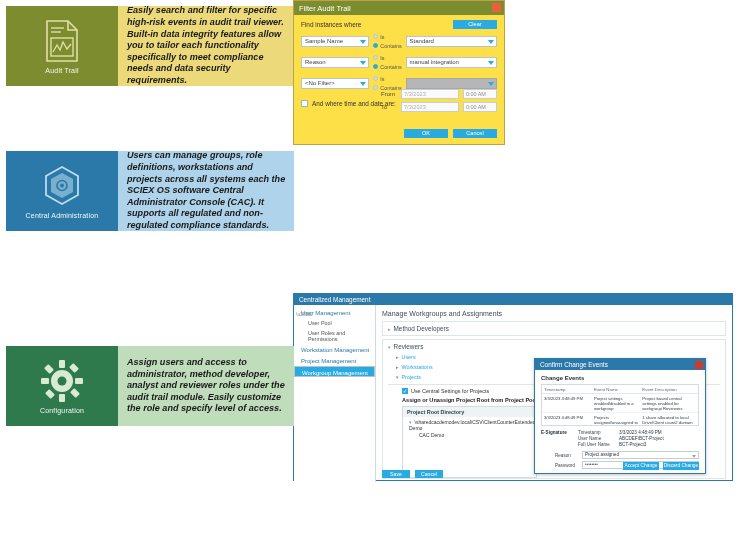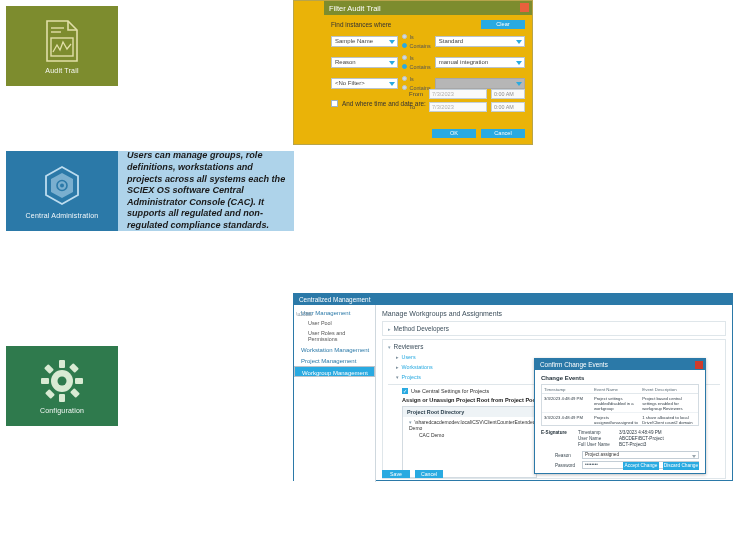--- a/index.html
+++ b/index.html
@@ -44,22 +44,22 @@
   .band-cac .promo-text { background:#aed3ea; }
   
   .band-cfg .promo-tile { background:#2f7a4d; }
   .band-cfg .promo-text { background:#bfdcbb; }
 
   
   .shot { position:absolute; background:#fff; }
 
   
   #filter-dialog {
-    left:293px; top:0px; width:240px; height:145px;
-    border:1px solid #b8a44b; background:#eab308;padding-left:30px;
+    left:293px; top:0px; width:212px; height:145px;
+    border:1px solid #b8a44b; background:#fde047;
   }
   #filter-dialog .dlg-title {
     height:14px; background:#7d8c2e; color:#fff;
     font-size:7.5px; padding:3px 0 0 5px; position:relative;
   }
   #filter-dialog .dlg-close {
     position:absolute; right:3px; top:2px; width:9px; height:9px;
     background:#e8603c;
   }
   #filter-dialog .dlg-body { padding:6px 7px; position:relative; }
@@ -196,20 +196,21 @@
             <path d="M4 2 H25 L34 11 V42 H4 Z" fill="none" stroke="#e2dfa8" stroke-width="1.6"></path>
             <path d="M25 2 V11 H34" fill="none" stroke="#e2dfa8" stroke-width="1.6"></path>
             <line x1="8" y1="9" x2="21" y2="9" stroke="#e2dfa8" stroke-width="1.4"></line>
             <line x1="8" y1="13" x2="18" y2="13" stroke="#e2dfa8" stroke-width="1.4"></line>
             <rect x="8" y="19" width="22" height="18" fill="none" stroke="#e2dfa8" stroke-width="1.4"></rect>
             <polyline points="10,33 14,26 17,31 20,23 24,30 28,25" fill="none" stroke="#e2dfa8" stroke-width="1.3"></polyline>
           </svg>
         </span>
         <span class="tile-label">Audit Trail</span>
       </div>
+      <div class="promo-text">Easily search and filter for specific high-risk events in audit trail viewer. Built-in data integrity features allow you to tailor each functionality specifically to meet compliance needs and data security requirements.</div>
     </div>
 
     <div class="shot" id="filter-dialog">
       <div class="dlg-title">
         <span>Filter Audit Trail</span>
         <span class="dlg-close"></span>
       </div>
       <div class="dlg-body">
         <div class="clear-btn">Clear</div>
         <div class="lbl-tiny">Find instances where</div>
@@ -429,16 +430,17 @@
               <rect x="6" y="6" width="6" height="8" rx="1" transform="rotate(-45 9 10)"></rect>
               <rect x="32" y="30" width="6" height="8" rx="1" transform="rotate(-45 35 34)"></rect>
               <rect x="30" y="6" width="8" height="6" rx="1" transform="rotate(45 34 9)"></rect>
               <rect x="6" y="32" width="8" height="6" rx="1" transform="rotate(45 10 35)"></rect>
             </g>
             <circle cx="22" cy="22" r="4.5" fill="#2f7a4d"></circle>
           </svg>
         </span>
         <span class="tile-label">Configuration</span>
       </div>
+      <div class="promo-text">Assign users and access to administrator, method developer, analyst and reviewer roles under the audit trail module. Easily customize the role and specify level of access.</div>
     </div>
 
   </div>
 </div>
 
 </body></html>

